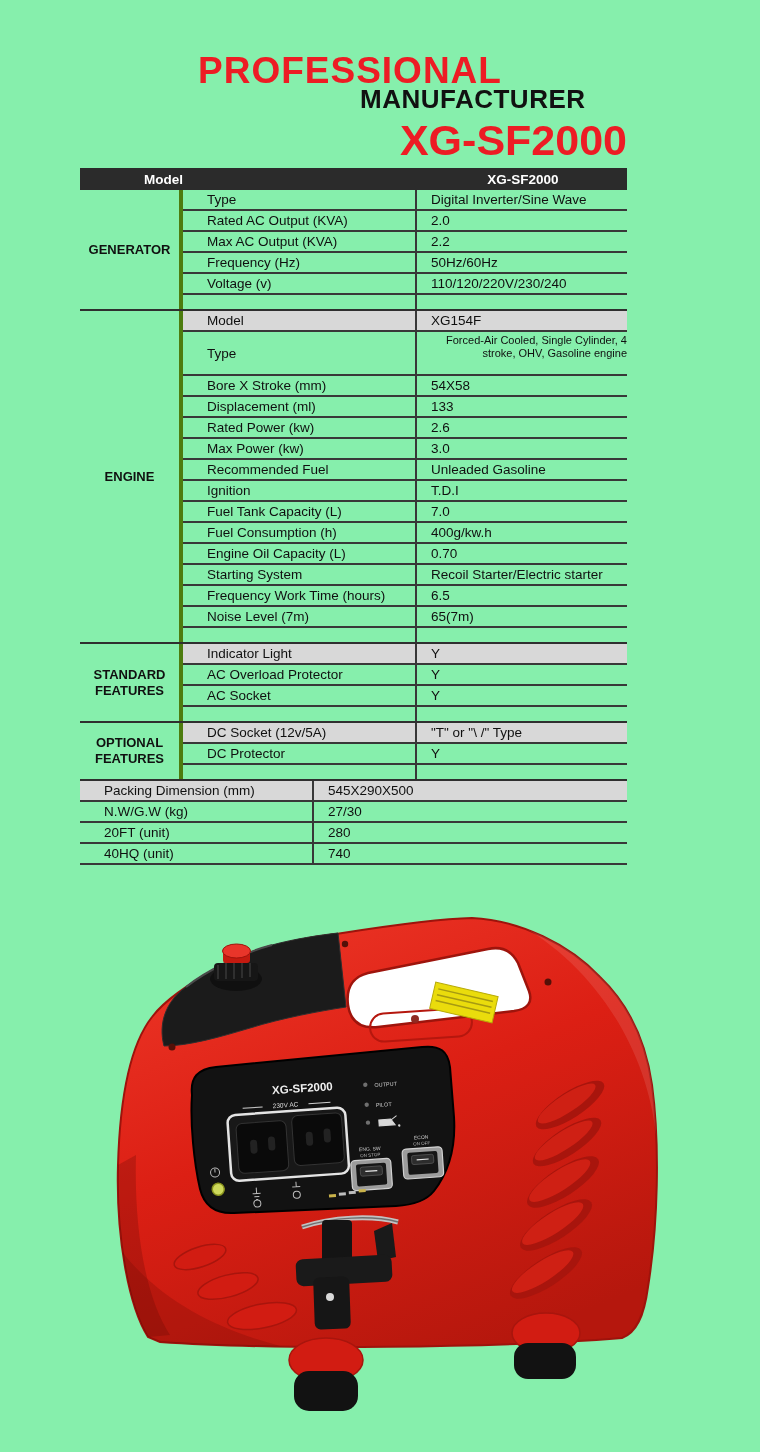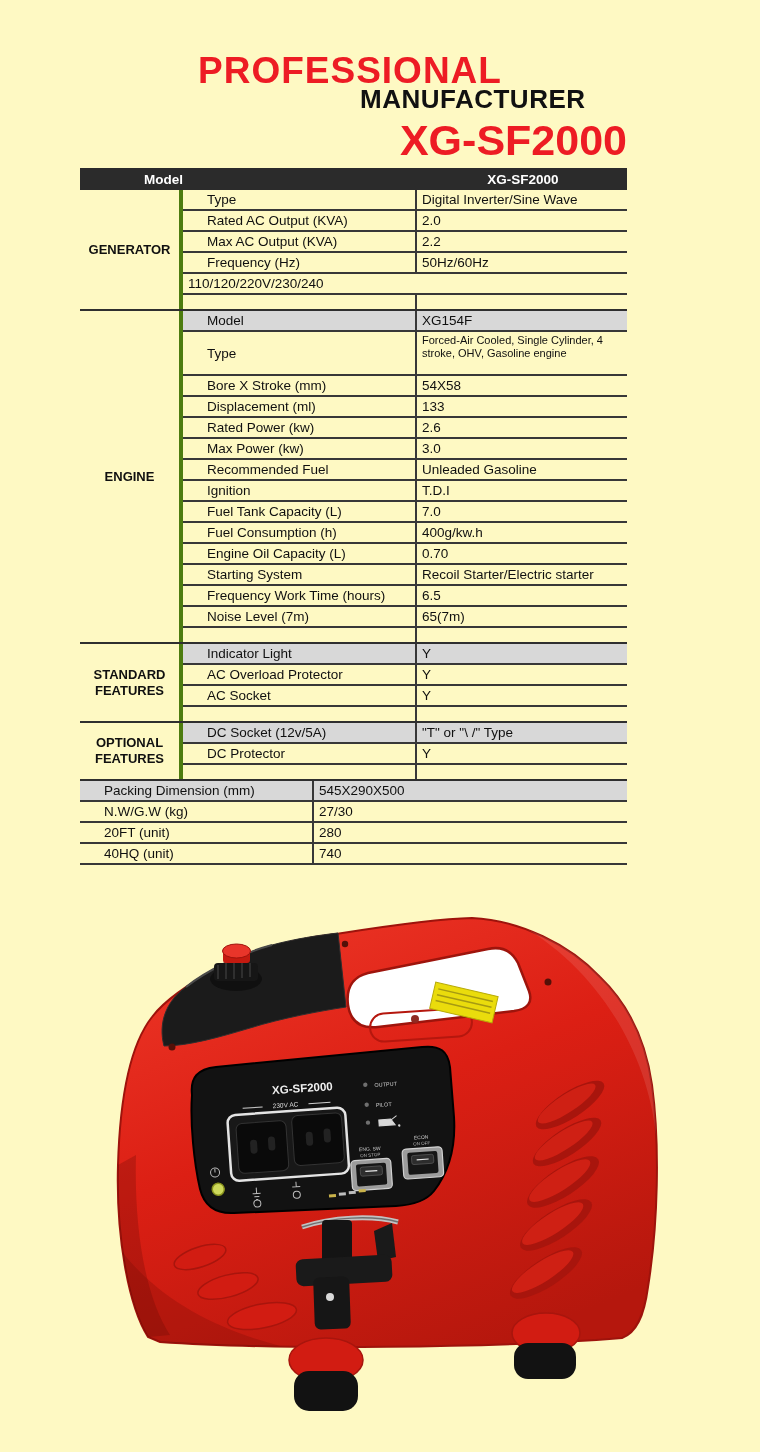--- a/index.html
+++ b/index.html
@@ -1,16 +1,16 @@
 <!DOCTYPE html>
 <html><head>
 <meta charset="utf-8">
 <style>
   html,body{margin:0;padding:0;background:#fff;}
-  .page{position:relative;width:760px;height:1452px;background:#fef9c3;
+  .page{position:relative;width:760px;height:1452px;background:#86efac;
         font-family:"Liberation Sans",sans-serif;color:#101010;overflow:hidden;}
   
   .brand1{position:absolute;left:198px;top:50px;font-size:37px;font-weight:700;
           letter-spacing:1px;color:#ed1c24;}
   .brand2{position:absolute;left:360px;top:84px;font-size:26px;font-weight:700;
           letter-spacing:.5px;color:#111;}
   .model-title{position:absolute;left:80px;top:116px;width:547px;margin:0;
           text-align:right;font-size:43px;font-weight:800;color:#ed1c24;letter-spacing:0;}
   
   .spec-table{position:absolute;left:80px;top:168px;width:547px;font-size:13.5px;}
@@ -23,21 +23,21 @@
   .sec-label{width:103px;box-sizing:border-box;border-right:4px solid #4d7c0f;
              display:flex;align-items:center;justify-content:center;text-align:center;
              font-weight:700;font-size:13px;line-height:16px;padding:8px 4px;}
   .sec-rows{flex:1;min-width:0;}
   .row{display:flex;height:21px;box-sizing:border-box;border-bottom:2px solid #383838;}
   .row.tall{height:44px;}
   .row.spacer{height:14px;border-bottom:none;}
   .row.hl{background:#d8d8d8;}
   .param{width:234px;box-sizing:border-box;border-right:2px solid #383838;
          padding-left:24px;display:flex;align-items:center;}
-  .value{flex:1;padding-left:5px;display:flex;align-items:center;}
+  .value{flex:1;padding-left:14px;display:flex;align-items:center;text-align:right;}
   .value.small{font-size:11px;line-height:13px;padding-top:2px;align-items:flex-start;}
   
   .photo{position:absolute;left:100px;top:905px;}
   .pnl-txt{font-family:"Liberation Sans",sans-serif;}
 </style>
 </head>
 <body>
 
 <div class="page">
 
@@ -64,20 +64,21 @@
             </div>
             <div class="row">
               <div class="param">Max AC Output (KVA)</div>
               <div class="value">2.2</div>
             </div>
             <div class="row">
               <div class="param">Frequency (Hz)</div>
               <div class="value">50Hz/60Hz</div>
             </div>
             <div class="row">
+              <div class="param">Voltage (v)</div>
               <div class="value">110/120/220V/230/240</div>
             </div>
             <div class="row spacer">
               <div class="param"></div>
               <div class="value"></div>
             </div>
           </div>
         </div>
         <div class="section">
           <div class="sec-label">ENGINE</div>

